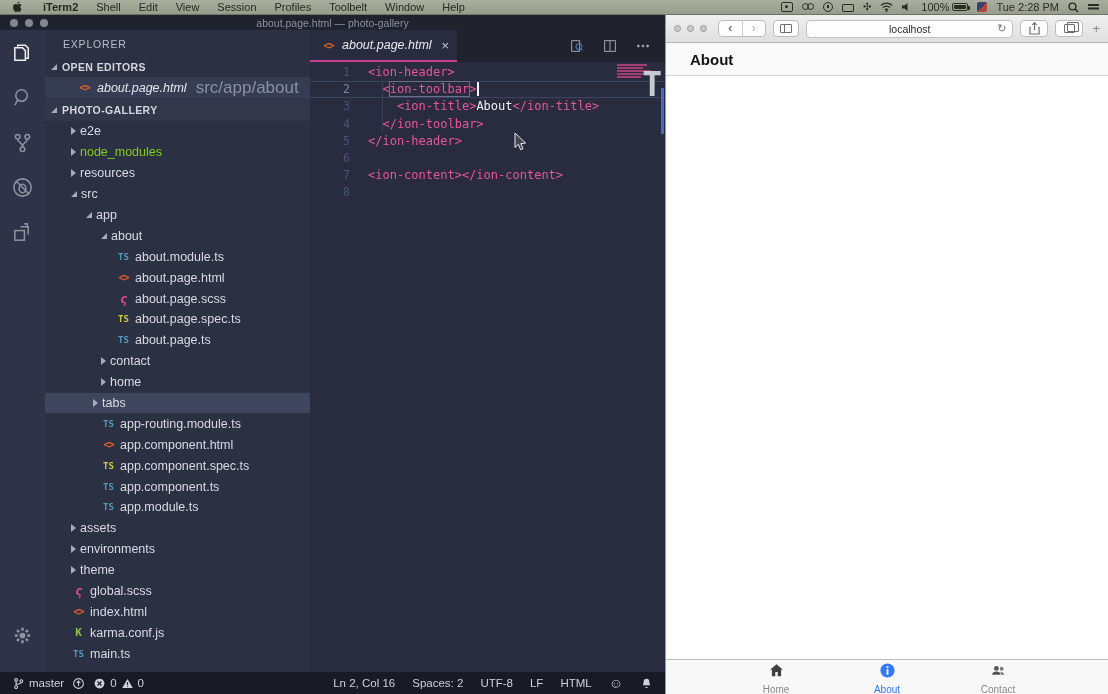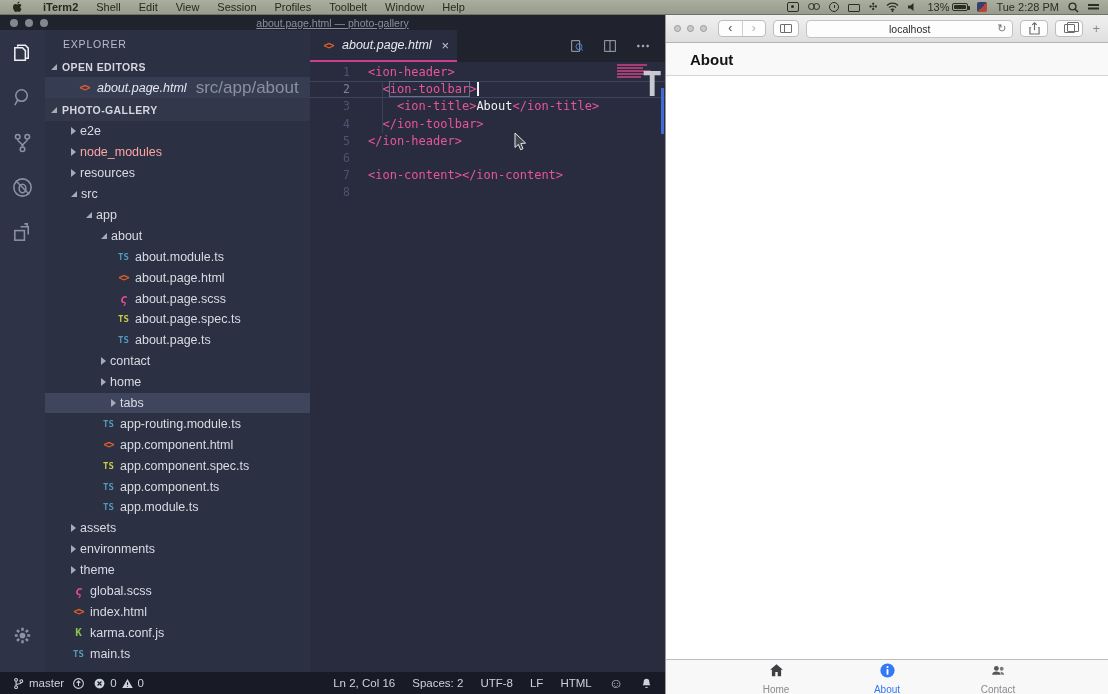--- a/index.html
+++ b/index.html
@@ -36,21 +36,21 @@
   .batt-body:after { content:""; position:absolute; right:-3px; top:2px; width:2px; height:4px; background:#2a2d24; border-radius:0 1px 1px 0; }
   .ico-flag { width:10px; height:10px; border-radius:2px; background:linear-gradient(135deg,#31426e 50%,#b8433a 50%); }
   .mb-time { white-space:nowrap; }
   .ico-lines:before{content:"";position:absolute;left:0;top:2px;width:11px;height:1.6px;background:#2a2d24;box-shadow:0 3.5px 0 #2a2d24;}
   
   .vscode { position:absolute; left:0; top:15px; width:665px; height:679px; background:#282c3e; }
   .vs-titlebar { position:absolute; left:0; top:0; width:100%; height:15px; background:#20232e;
     display:flex; align-items:center; justify-content:center; }
   .traffic { position:absolute; left:10px; top:4px; display:flex; gap:7px; }
   .tl-dot { width:8px; height:8px; border-radius:50%; background:#84878f; }
-  .vs-title-text { font-size:10.5px; color:#8b8f9c;text-decoration:underline; }
+  .vs-title-text { font-size:10.5px; color:#8b8f9c; }
   .vs-main { position:absolute; left:0; top:15px; width:665px; height:642px; display:flex; }
   
   .activitybar { width:45px; background:#2e3347; position:relative; flex:none; }
   .ab-icon { width:45px; height:45px; display:flex; align-items:center; justify-content:center; }
   .ab-icon svg { width:23px; height:23px; stroke:#8d92a3; fill:none; stroke-width:1.6; }
   .ab-icon.active svg { stroke:#eceef2; }
   .ab-gear { position:absolute; bottom:14px; left:0; }
   
   .sidebar { width:265px; background:#2b3042; flex:none; font-size:12.5px; color:#d8dbe4; position:relative; overflow:hidden;}
   .exp-title { height:26px; line-height:28px; padding-left:18px; font-size:10.5px; letter-spacing:0.8px; color:#b9bdc9; }
@@ -66,21 +66,21 @@
   .ficon { font-family:"DejaVu Sans Mono", monospace; font-size:9px; font-weight:bold; flex:none; width:15px; text-align:center; }
   .ficon.html { color:#e25f2b; font-size:10px; letter-spacing:-1px; }
   .ficon.ts { color:#519aba; }
   .ficon.ts-spec { color:#cbcb41; }
   .ficon.scss { color:#e64d8e; font-size:12px; font-style:italic; }
   .ficon.karma { color:#8bc34a; font-size:11px; }
   .tree { position:absolute; left:0; top:91px; right:0; }
   .trow { height:20.9px; display:flex; align-items:center; gap:4px; }
   .trow.selected { background:#3f455c; }
   .trow .lbl { white-space:nowrap; }
-  .trow .lbl.dim { color:#fca5a5; }
+  .trow .lbl.dim { color:#84cc16; }
   
   .editorarea { flex:1; position:relative; background:#282c3e; }
   .tabbar { position:absolute; left:0; top:0; right:0; height:32px; background:#20232e; display:flex; }
   .tab { width:147px; height:32px; background:#282c3e; border-bottom:2px solid #cc3d92;
     display:flex; align-items:center; padding:0 8px 0 11px; gap:6px; }
   .tab .tlabel { font-style:italic; font-size:12.5px; color:#e8e9ee; flex:1; }
   .tab .tclose { color:#c6c9d2; font-size:13px; }
   .tabbar-actions { margin-left:auto; display:flex; align-items:center; gap:17px; padding-right:14px; }
   .tabbar-actions svg { width:16px; height:16px; stroke:#a9adbb; fill:none; stroke-width:1.4; }
   .editor-body { position:absolute; left:0; top:32px; right:0; bottom:0;
@@ -165,21 +165,21 @@
       <span class="mb-ico ico-disp"></span>
       <span class="ico-fan">✣</span>
       <svg width="13" height="10" viewBox="0 0 13 10">
           <path d="M1 3.4C2.5 2 4.4 1.2 6.5 1.2S10.5 2 12 3.4M3 5.6c1-.9 2.2-1.4 3.5-1.4S9 4.7 10 5.6M4.9 7.7c.45-.4 1-.6 1.6-.6s1.15.2 1.6.6" stroke="#2a2d24" stroke-width="1.3" fill="none"></path>
           <circle cx="6.5" cy="9" r="1" fill="#2a2d24"></circle>
         </svg>
       <svg width="10" height="10" viewBox="0 0 10 10">
           <path d="M0 3.5h2.5L5.5 1v8L2.5 6.5H0z" fill="#2a2d24"></path>
         </svg>
       <span class="battery">
-        <span>13%</span>
+        <span>100%</span>
         <span class="batt-body"></span>
       </span>
       <span class="ico-flag"></span>
       <span class="mb-time">Tue 2:28 PM</span>
       <svg width="11" height="11" viewBox="0 0 11 11">
           <circle cx="4.5" cy="4.5" r="3.4" stroke="#2a2d24" stroke-width="1.4" fill="none"></circle>
           <path d="M7 7l3 3" stroke="#2a2d24" stroke-width="1.5"></path>
         </svg>
       <span class="mb-ico ico-lines"></span>
     </span>
@@ -301,21 +301,21 @@
               <span class="lbl">about.page.ts</span>
             </div>
             <div class="trow" style="padding-left: 56px;">
               <span class="tri col"></span>
               <span class="lbl">contact</span>
             </div>
             <div class="trow" style="padding-left: 56px;">
               <span class="tri col"></span>
               <span class="lbl">home</span>
             </div>
-            <div class="trow selected" style="padding-left: 66px;">
+            <div class="trow selected" style="padding-left: 48px;">
               <span class="tri col"></span>
               <span class="lbl">tabs</span>
             </div>
             <div class="trow" style="padding-left: 56px;">
               <span class="ficon ts">TS</span>
               <span class="lbl">app-routing.module.ts</span>
             </div>
             <div class="trow" style="padding-left: 56px;">
               <span class="ficon html">&lt;&gt;</span>
               <span class="lbl">app.component.html</span>

